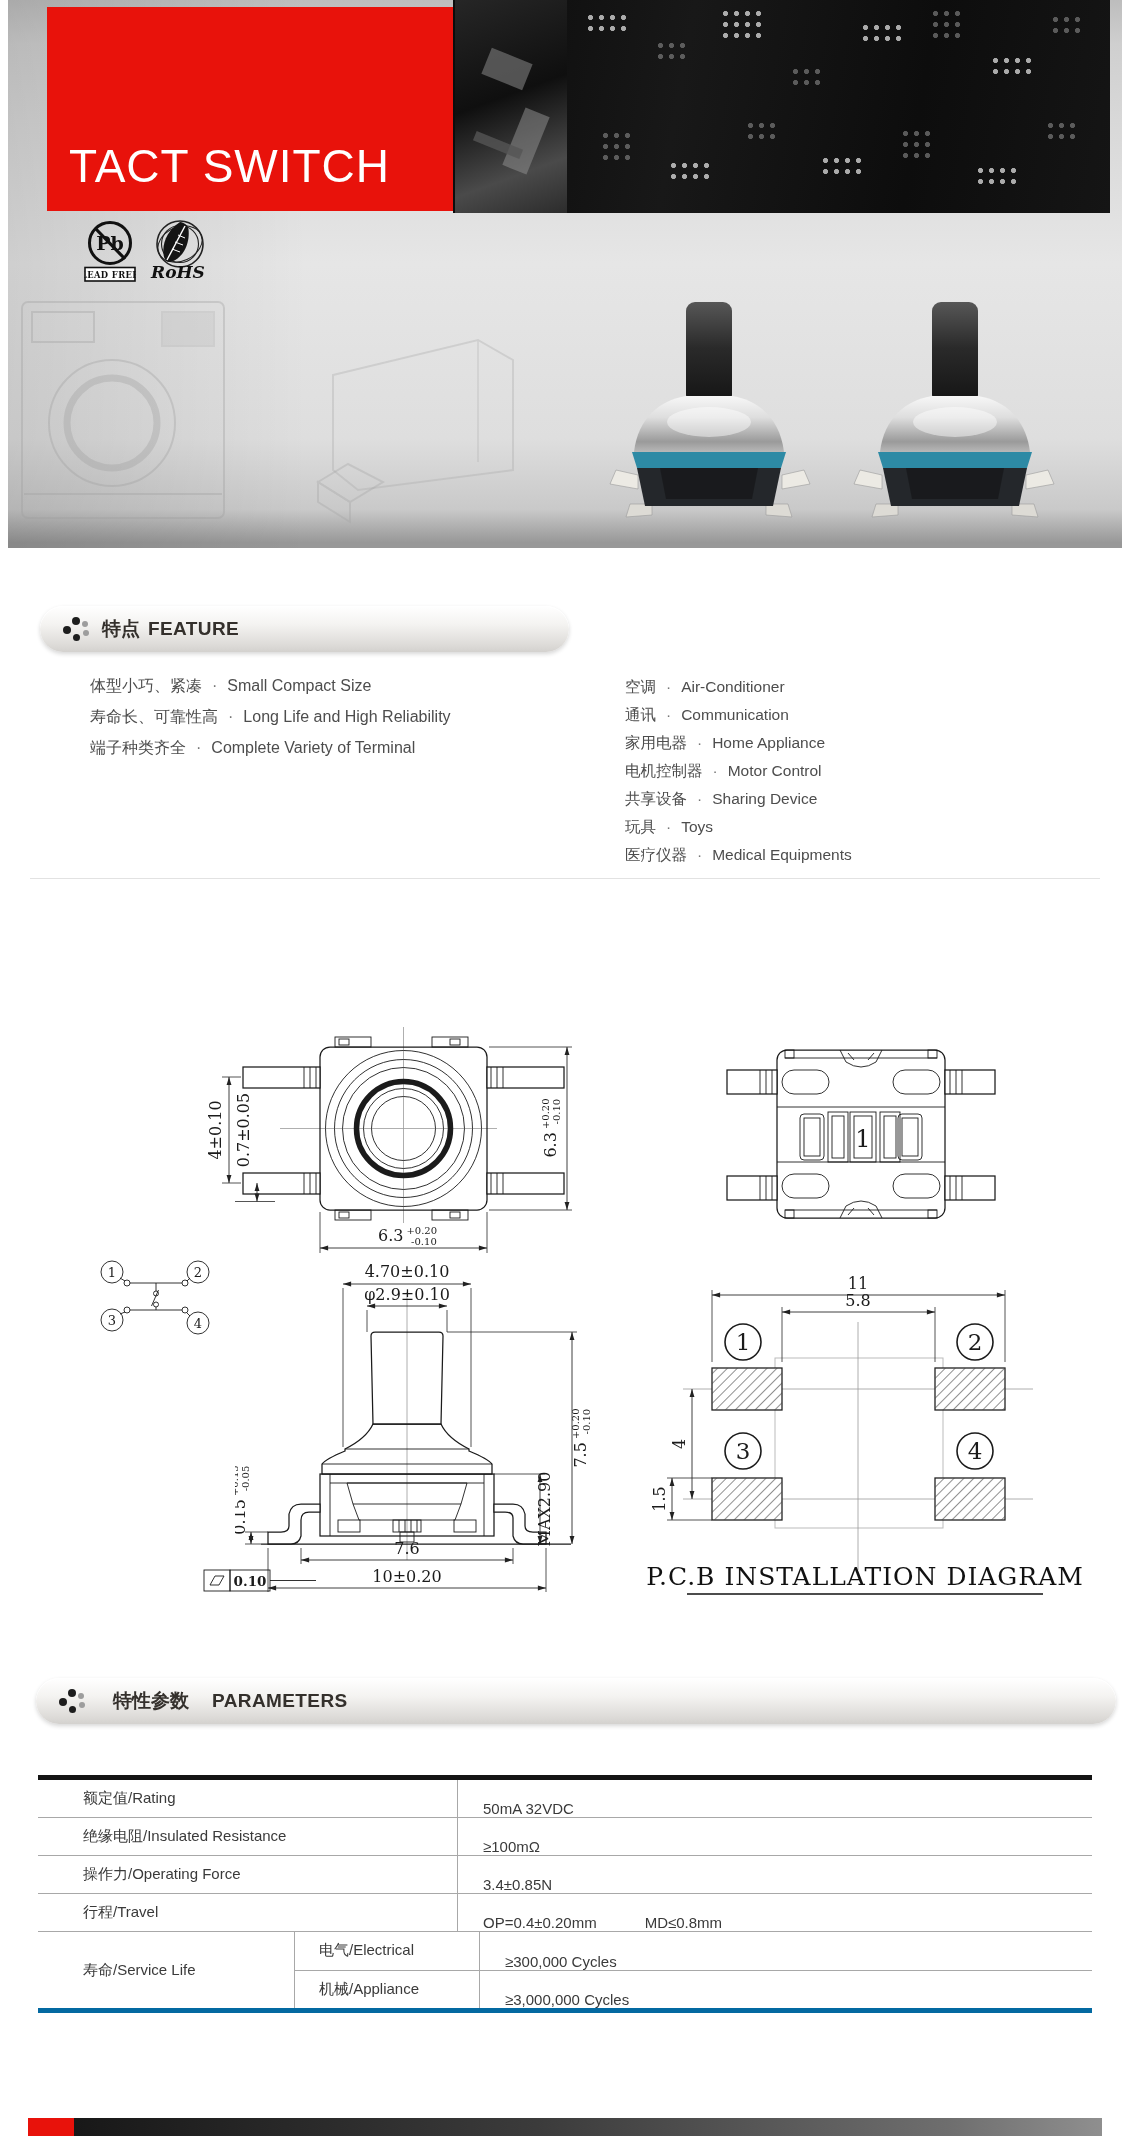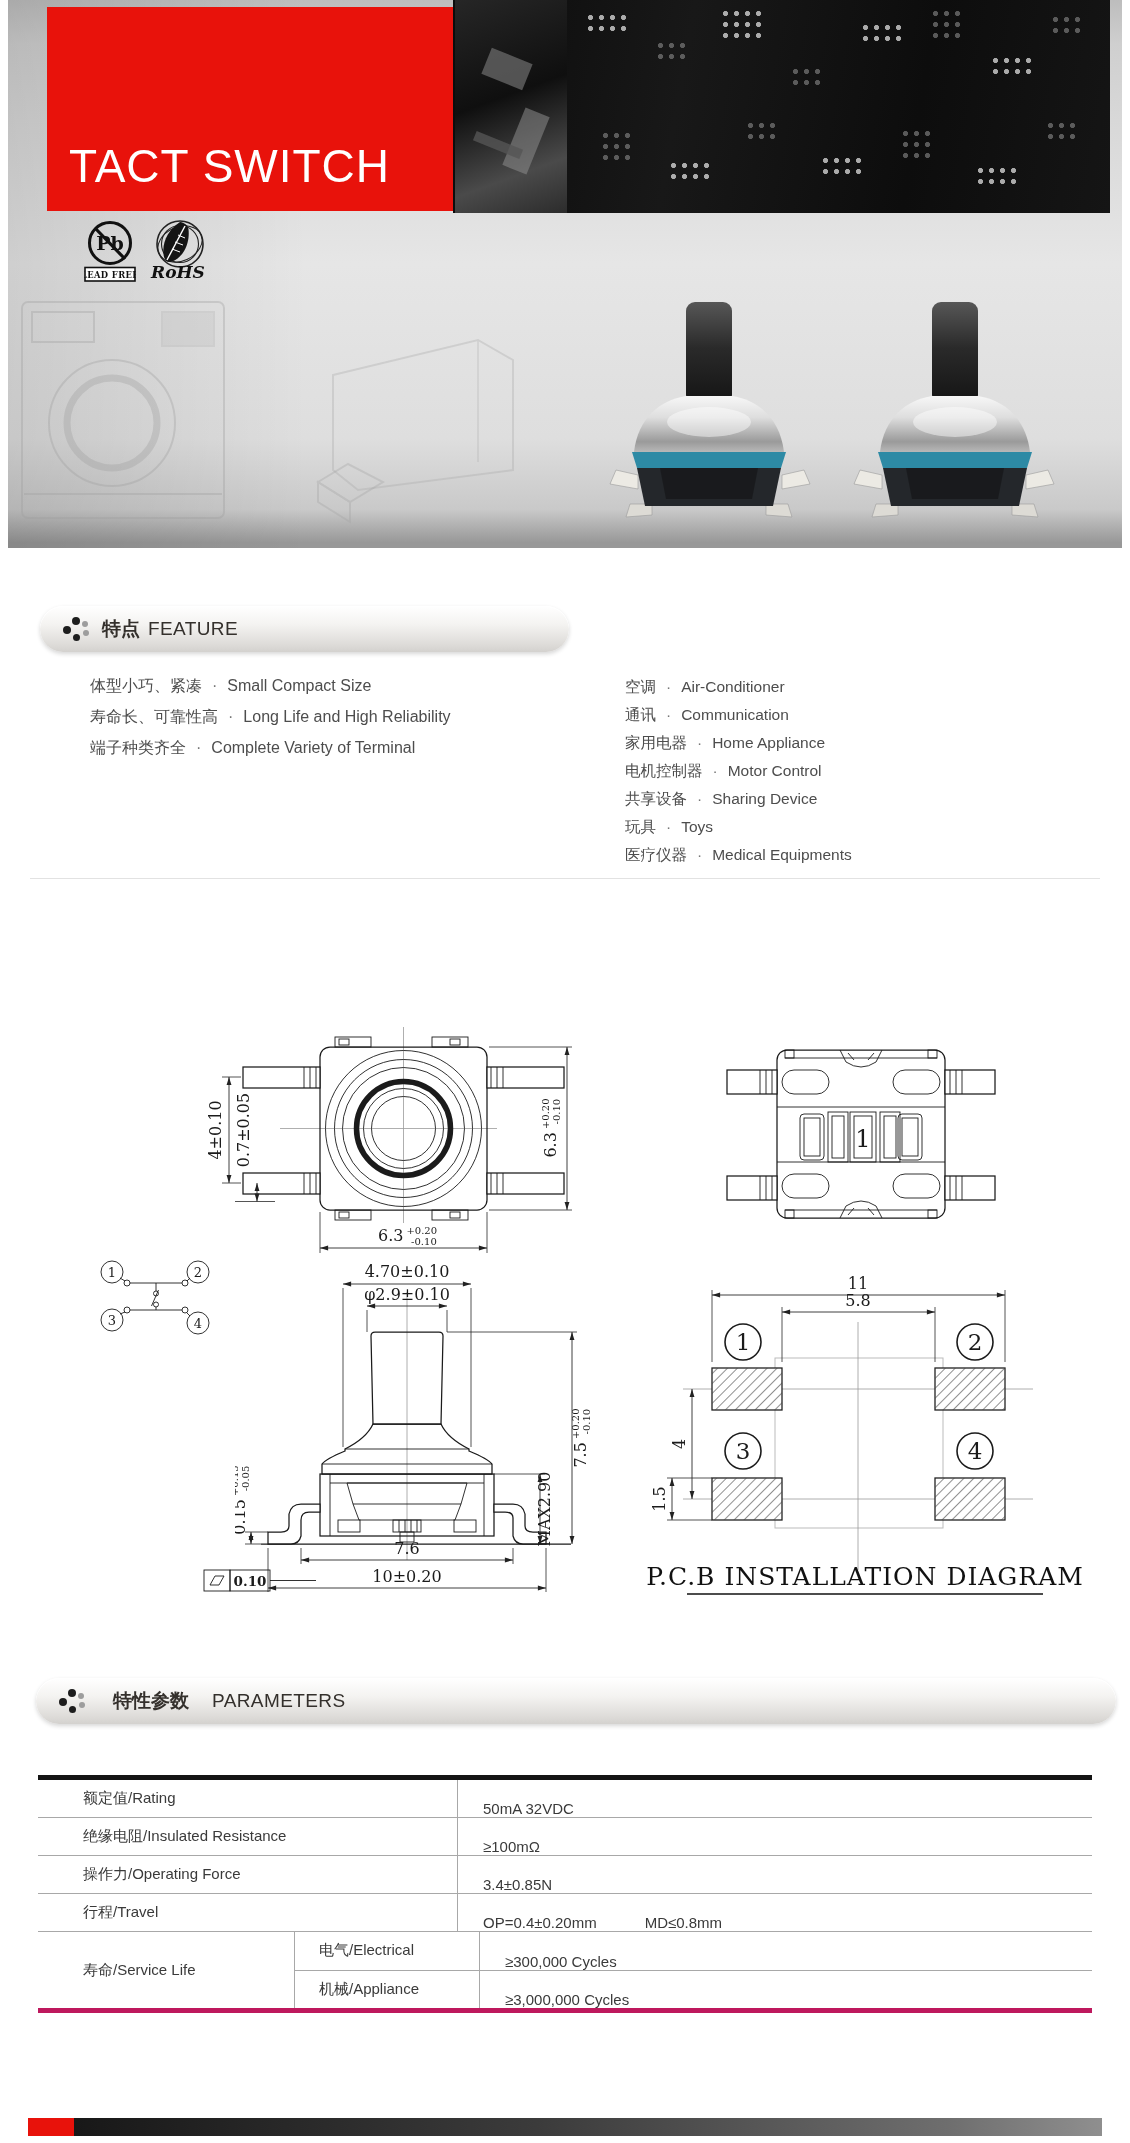--- a/index.html
+++ b/index.html
@@ -24,21 +24,21 @@
   .redbox .t{position:absolute;left:22px;bottom:18px;color:#fff;font-size:46px;font-weight:500;letter-spacing:1px;white-space:nowrap;}
 
   
   .ghost{position:absolute;opacity:.35;}
 
   
   .pill{position:absolute;height:46px;border-radius:23px;display:flex;align-items:center;gap:13px;padding-left:22px;
         background:linear-gradient(180deg,#ffffff 0%,#f4f3f1 40%,#dddbd8 85%,#d3d1ce 100%);
         box-shadow:0 2px 4px rgba(0,0,0,.16), inset 0 1px 0 #fff;}
   .pill .zh{font-size:19px;font-weight:bold;color:#34302c;}
-  .pill .en{font-size:19px;font-weight:normal;color:#34302c;letter-spacing:.4px;margin-left:-5px;}
+  .pill .en{font-size:19px;font-weight:bold;color:#34302c;letter-spacing:.4px;margin-left:-5px;}
   .dots{position:relative;width:27px;height:27px;flex:0 0 27px;}
   .dots span{position:absolute;border-radius:50%;}
   .dots .d1{left:1px;top:10px;width:8px;height:8px;background:#1d1d1d;}
   .dots .d2{left:10px;top:1px;width:8px;height:8px;background:#1d1d1d;}
   .dots .d3{left:20px;top:5px;width:6px;height:6px;background:#9d9d9d;}
   .dots .d4{left:11px;top:18px;width:7px;height:7px;background:#1d1d1d;}
   .dots .d5{left:21px;top:14px;width:6px;height:6px;background:#9d9d9d;}
 
   
   .blist{position:absolute;color:#4d4d4d;}
@@ -56,21 +56,21 @@
   .l{stroke:#1b1b1b;stroke-width:1.25;fill:none;}
   .lf{fill:#fff;stroke:#1b1b1b;stroke-width:1.25;}
   .lt{stroke:#1b1b1b;stroke-width:.9;fill:none;}
   .cl{stroke:#9b9b9b;stroke-width:.8;}
   .dim{stroke:#2a2a2a;stroke-width:.9;fill:none;}
   .ext{stroke:#2a2a2a;stroke-width:.8;}
   .olight{stroke:#bbb;stroke-width:1;fill:none;}
 
   
   .ptable{position:absolute;left:38px;top:1775px;width:1054px;
-          border-top:5px solid #141414;border-bottom:5px solid #be185d;
+          border-top:5px solid #141414;border-bottom:5px solid #0369a1;
           font-size:15px;color:#3a3a3a;}
   .t-row{display:flex;height:37px;border-top:1px solid #a8a8a8;}
   .t-row.first{border-top:none;}
   .t-label{width:374px;padding-left:45px;display:flex;align-items:center;}
   .t-value{flex:1;border-left:1px solid #a8a8a8;padding-left:25px;display:flex;align-items:flex-end;gap:48px;}
   .t-row.service{height:76px;}
   .svc-label{width:211px;padding-left:45px;display:flex;align-items:center;}
   .svc-right{flex:1;display:flex;flex-direction:column;}
   .svc-row{flex:1;display:flex;}
   .svc-row+.svc-row{border-top:1px solid #a8a8a8;}

